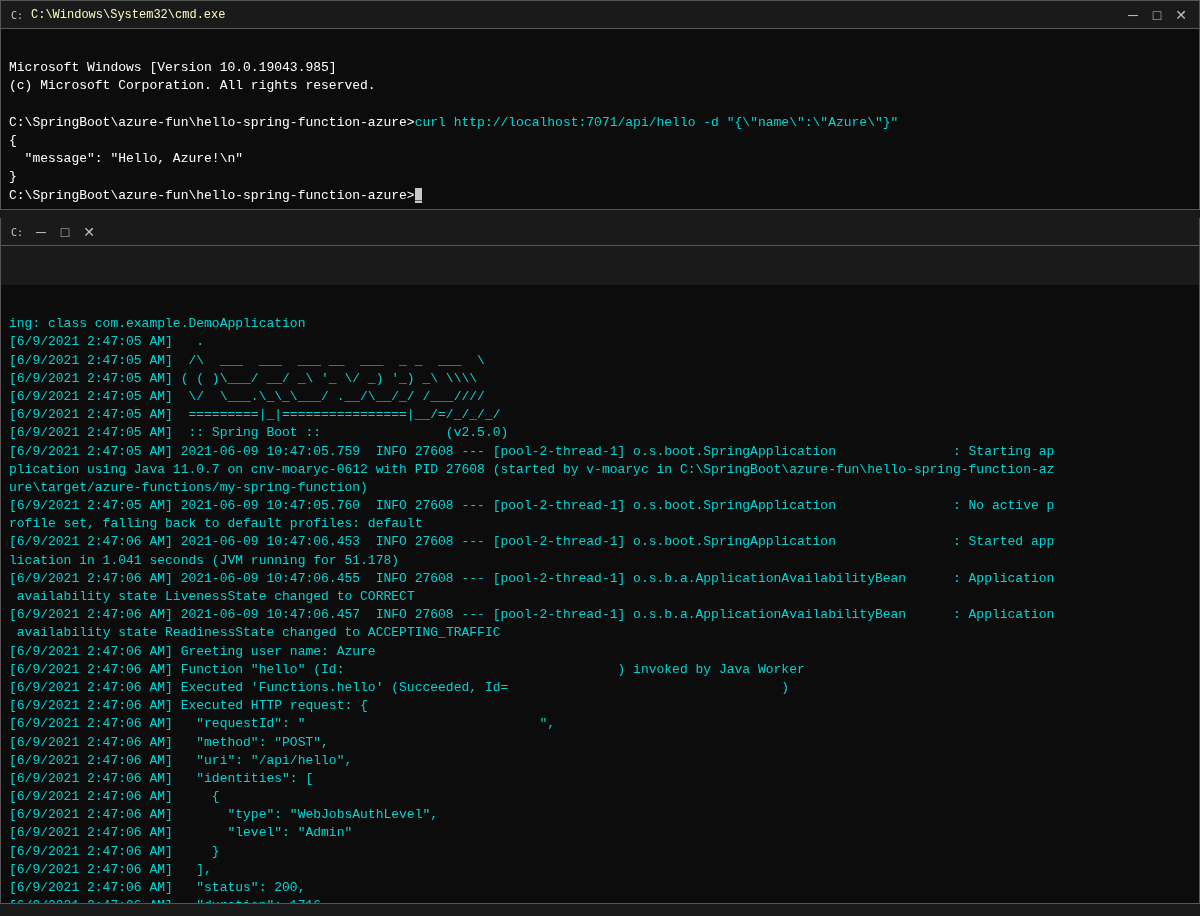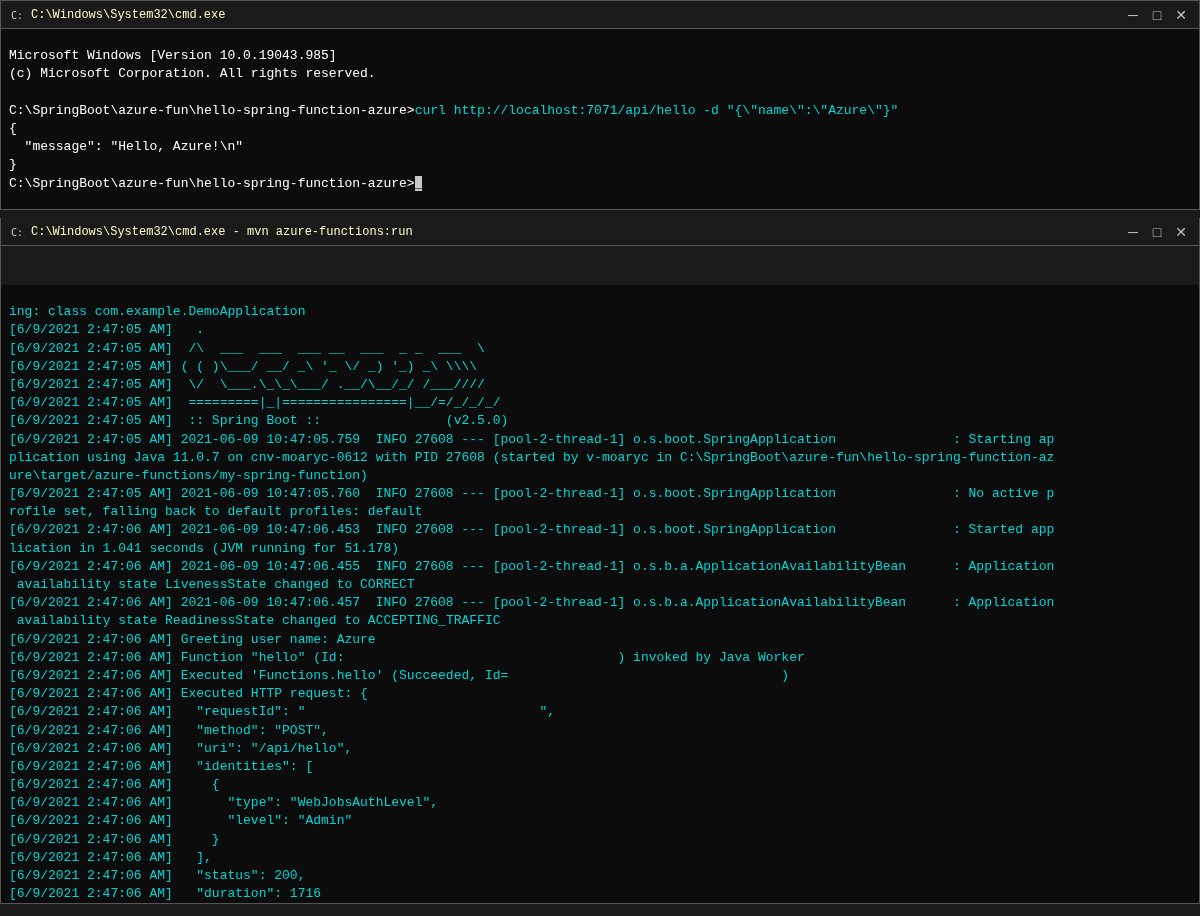--- a/index.html
+++ b/index.html
@@ -63,21 +63,21 @@
       font-size: 14px;
       display: flex;
       align-items: center;
       justify-content: center;
       padding: 0;
     }
 
     .terminal-body {
       background: #0c0c0c;
       color: #c8c8c8;
-      padding: 0 8px;
+      padding: 12px 8px;
       flex: 1;
       overflow: hidden;
       white-space: pre-wrap;
       word-break: break-all;
       line-height: 1.4;
     }
 
     .window-top {
       height: 210px;
     }
@@ -134,21 +134,20 @@
 </div>
 
 <div class="window window-bottom" style="margin-top:8px;">
   <div class="titlebar">
     <div class="titlebar-icon">
       <svg viewBox="0 0 14 14" fill="none" xmlns="http://www.w3.org/2000/svg">
         <rect width="14" height="14" fill="#1a1a1a"></rect>
         <text x="1" y="11" font-size="10" fill="#c8c8c8" font-family="monospace">C:</text>
       </svg>
     </div>
-    <span class="titlebar-title">C:\Windows\System32\cmd.exe - mvn  azure-functions:run</span>
     <div class="titlebar-controls">
       <button class="titlebar-btn">─</button>
       <button class="titlebar-btn">□</button>
       <button class="titlebar-btn">✕</button>
     </div>
   </div>
   <div class="terminal-body scrollbar-visible" style="height: calc(100% - 28px); overflow-y: scroll; margin-top: 39px;">
 <span class="cyan">ing: class com.example.DemoApplication</span>
 <span class="cyan">[6/9/2021 2:47:05 AM]   .</span>
 <span class="cyan">[6/9/2021 2:47:05 AM]  /\  ___  ___  ___ __  ___  _ _  ___  \</span>

